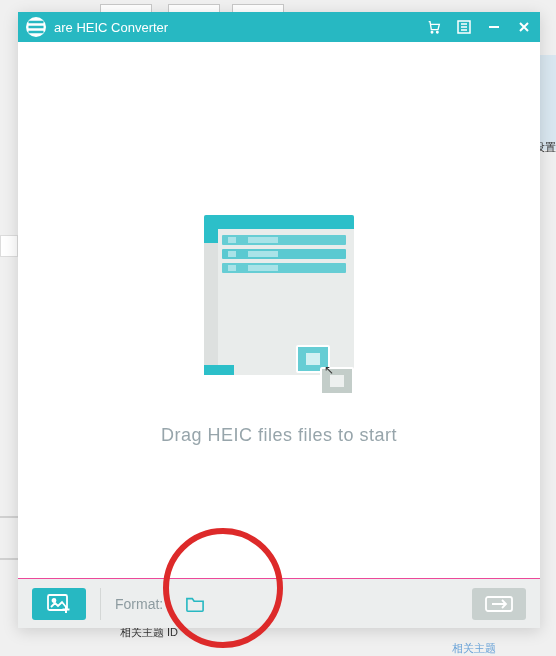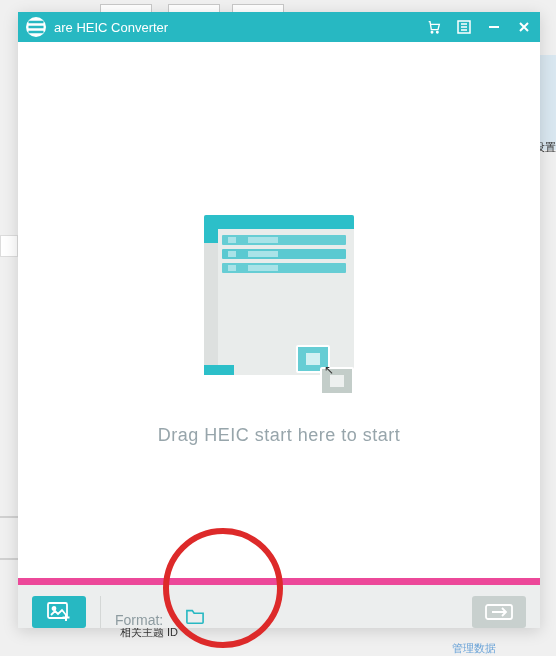--- a/index.html
+++ b/index.html
@@ -61,22 +61,22 @@
     .ill-bottom-bar { position: absolute; left: 0; bottom: 0; height: 10px; width: 30px; background: #2cbfc9; }
     .ill-img1 { position: absolute; right: 24px; bottom: 32px; width: 34px; height: 28px; background: #66cdd4; border: 2px solid #fff; border-radius: 2px; display: flex; align-items: center; justify-content: center; }
     .ill-img2 { position: absolute; right: 0; bottom: 10px; width: 34px; height: 28px; background: #c3cdc9; border: 2px solid #fff; border-radius: 2px; display: flex; align-items: center; justify-content: center; }
     .ill-pic-sym { width: 14px; height: 12px; background: #fff; opacity: .7; }
     .ill-cursor { position: absolute; right: 20px; bottom: 28px; color: #333; font-size: 12px; }
     
     .drop-text { color: #97a5ab; font-size: 18px; letter-spacing: 0.5px; }
     
     .bottom-bar {
       height: 50px; background: #eceeee;
-      display: flex; align-items: flex-end;
-      padding: 0 14px; border-top: 7px solid #ec4899;
+      display: flex; align-items: center;
+      padding: 0 14px; border-top: 1px solid #ec4899;
     }
     .add-button {
       width: 54px; height: 32px; background: #27b8c2; border-radius: 3px;
       display: flex; align-items: center; justify-content: center; cursor: pointer;
     }
     .sep { width: 1px; height: 32px; background: #d4d7d6; margin: 0 14px; }
     .format-label { color: #8d9ba0; font-size: 14px; margin-right: 8px; }
     .format-select {
       display: flex; align-items: center; height: 24px;
       background: #d9dddc; border-radius: 2px; cursor: pointer; overflow: hidden;
@@ -107,21 +107,21 @@
 
 <div class="bg-tab t1"></div>
 <div class="bg-tab t2"></div>
 <div class="bg-tab t3"></div>
 <div class="bg-side"></div>
 <div class="bg-mid-line"></div>
 <div class="bg-bot-line1"></div>
 <div class="bg-bot-line2"></div>
 <span class="bg-text1">设置</span>
 <span class="bg-text2">相关主题 ID</span>
-<span class="bg-text3">管理数据</span>
+<span class="bg-text3">相关主题</span>
 
 <div class="app-window">
 
   <div class="titlebar">
     <div class="titlebar-logo">
       <svg viewBox="0 0 16 16" fill="currentColor">
           <path d="M2 3h12v2H2zm0 4h12v2H2zm0 4h12v2H2z"></path>
         </svg>
     </div>
     <div class="titlebar-title">are HEIC Converter</div>
@@ -173,21 +173,21 @@
         <div class="ill-bottom-bar"></div>
       </div>
       <div class="ill-img1">
           <div class="ill-pic-sym"></div>
         </div>
       <div class="ill-img2">
           <div class="ill-pic-sym"></div>
         </div>
       <div class="ill-cursor">↖</div>
     </div>
-    <div class="drop-text">Drag HEIC start here to start</div>
+    <div class="drop-text">Drag HEIC files files to start</div>
   </div>
 
   <div class="bottom-bar">
     <div class="add-button">
       <svg width="26" height="22" viewBox="0 0 26 22" fill="none" stroke="#fff" stroke-width="1.8">
         <rect x="2" y="2" width="19" height="15" rx="1.5"></rect>
         <circle cx="8" cy="7.5" r="1.5" fill="#fff"></circle>
         <path d="M5 14 l4 -4 l3 3 l4 -4 l4 5" fill="none"></path>
         <path d="M20 13 v7 M16.5 16.5 h7" stroke-width="2"></path>
       </svg>

